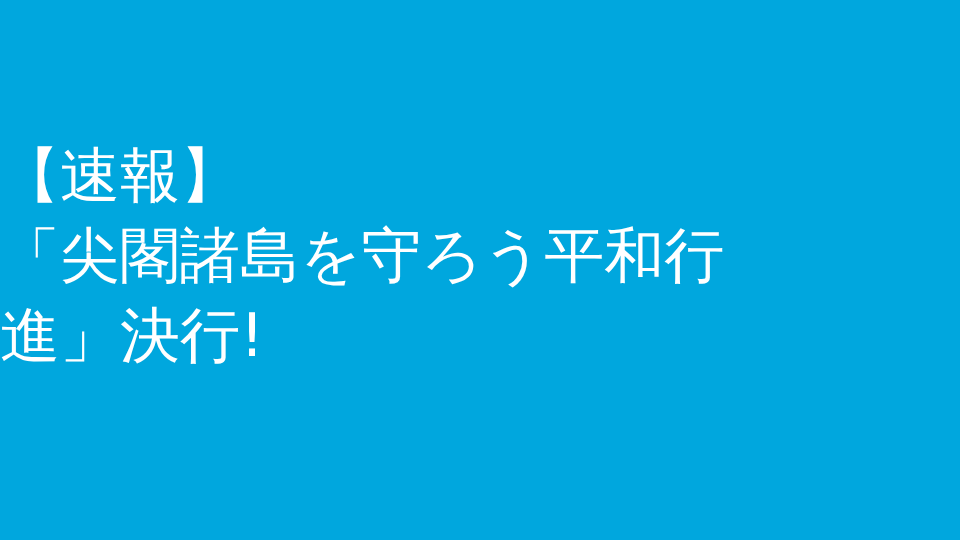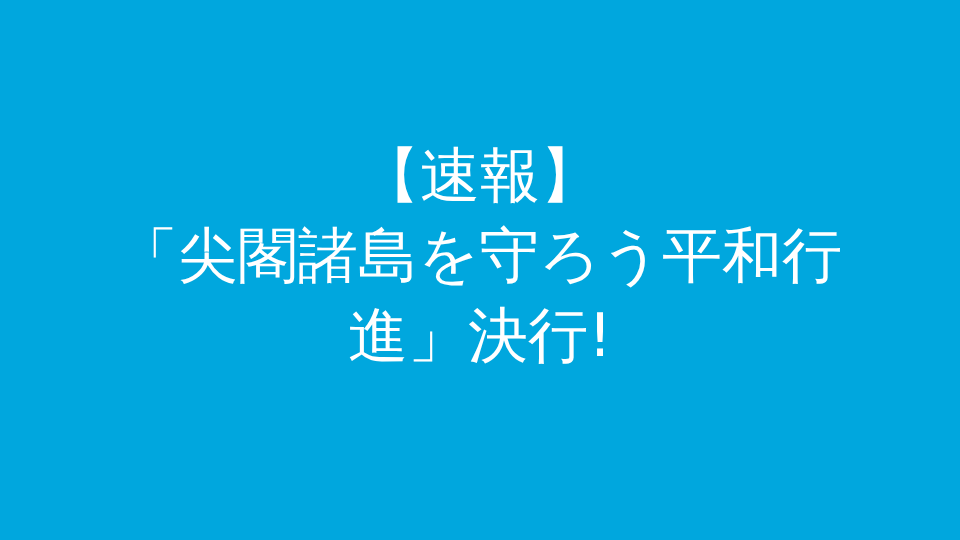--- a/index.html
+++ b/index.html
@@ -28,21 +28,21 @@
     overflow: hidden;
   }
 
   
   .headline {
     width: 960px;
     margin: 0;
     padding: 0;
     
     transform: translateY(-14px);
-    text-align: center;
+    text-align: left;
     color: #ffffff;
     font-family: "DejaVu Sans", "Liberation Sans", sans-serif;
     font-size: 60px;
     font-weight: 400;
     line-height: 80px;
     letter-spacing: 0;
     white-space: pre-line;   
     word-break: keep-all;
     text-rendering: geometricPrecision;
     -webkit-font-smoothing: antialiased;

